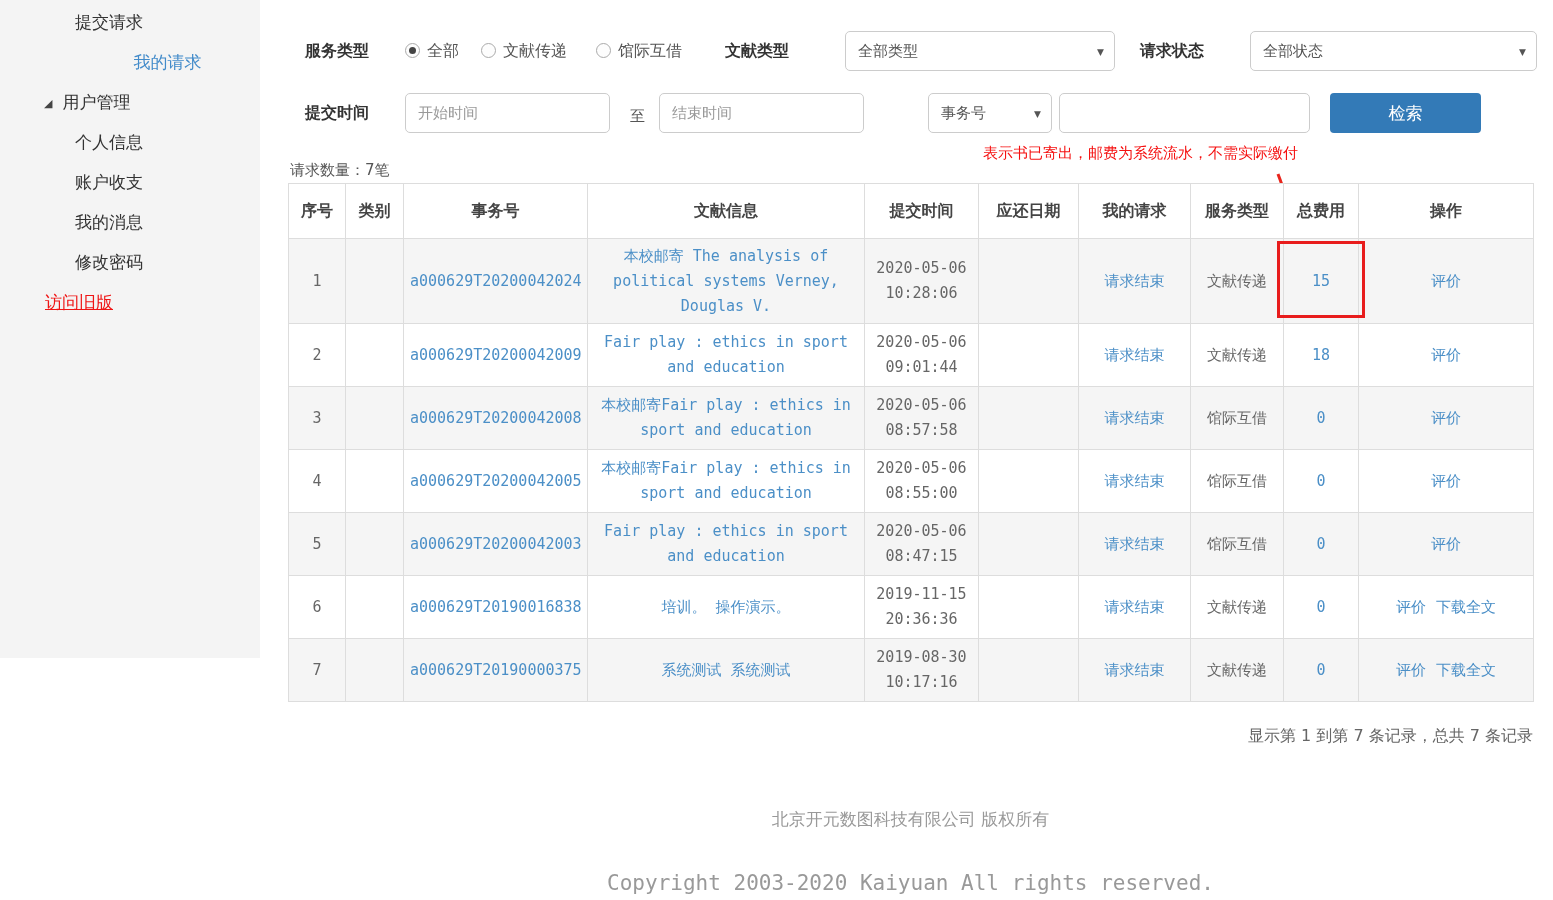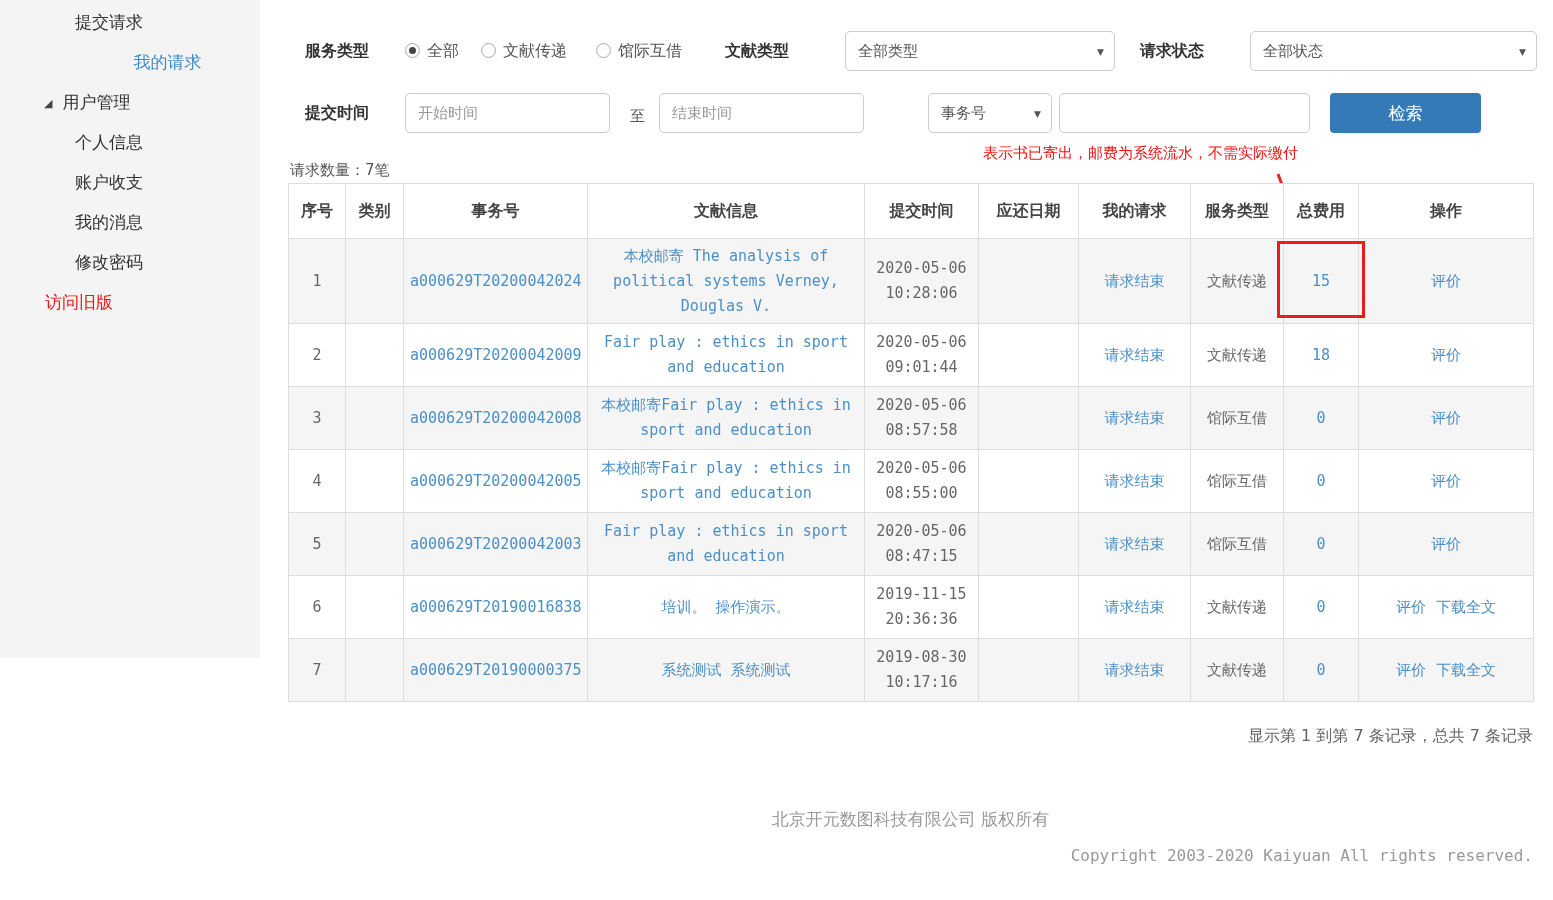--- a/index.html
+++ b/index.html
@@ -5,21 +5,21 @@
   * { margin:0; padding:0; box-sizing:border-box; }
   html,body { background:#fff; }
   body { font-family:"DejaVu Sans","Liberation Sans",sans-serif; color:#333; }
   .page { position:relative; width:1553px; height:900px; background:#fff; overflow:hidden; }
 
   
   .sidebar { position:absolute; left:0; top:0; width:260px; height:658px; background:#f4f4f4; padding-top:2px; }
   .side-item { height:40px; line-height:40px; font-size:17px; color:#333; cursor:pointer; white-space:nowrap; }
   .side-item.lv1 { padding-left:75px; }
   .side-item.group { padding-left:44px; }
-  .side-item.root { padding-left:45px; }
+  .side-item.root { padding-left:45px;text-decoration:underline; }
   .side-item.active { color:#428bca;text-align:center; }
   .side-item.danger { color:#ef1515; }
   .tree-arrow { display:inline-block; font-size:11px; color:#444; margin-right:10px; vertical-align:1px; }
 
   
   .flabel { position:absolute; height:40px; line-height:40px; font-size:16px; font-weight:bold; color:#333; }
   .radio-wrap { position:absolute; height:40px; line-height:40px; font-size:16px; color:#555; cursor:pointer; }
   .radio-dot { display:inline-block; width:15px; height:15px; border:1px solid #aaa; border-radius:50%; background:#fdfdfd; vertical-align:-2px; margin-right:7px; position:relative; }
   .radio-dot.on::after { content:""; position:absolute; left:3px; top:3px; width:7px; height:7px; border-radius:50%; background:#444; }
   .selbox { position:absolute; height:40px; line-height:38px; border:1px solid #ccc; border-radius:5px; background:#fff; font-size:15px; color:#555; padding:0 26px 0 12px; cursor:pointer;margin-left:15px; }
@@ -44,21 +44,21 @@
   .fee-txt { color:#4b8fc7; }
   .action-link { margin:0 5px; white-space:nowrap; }
 
   
   .arrow-svg { position:absolute; left:1266px; top:170px; }
   .red-box { position:absolute; left:1277px; top:241px; width:88px; height:77px; border:3px solid #e81c1c; }
 
   
   .pagination-info { position:absolute; left:288px; top:726px; width:1245px; text-align:right; font-size:16px; color:#666; }
   .footer-line1 { position:absolute; left:288px; top:808px; width:1245px; text-align:center; font-size:17px; color:#999; }
-  .footer-line2 { position:absolute; left:288px; top:846px; width:1245px; text-align:right; font-size:16px; color:#999; font-family:"DejaVu Sans Mono","DejaVu Sans",monospace; }
+  .footer-line2 { position:absolute; left:288px; top:871px; width:1245px; text-align:center; font-size:21px; color:#999; font-family:"DejaVu Sans Mono","DejaVu Sans",monospace; }
 </style>
 </head>
 <body>
 
 <div class="page">
 
   <div class="sidebar">
     <div class="side-item lv1"><span>提交请求</span></div>
     <div class="side-item lv1 active"><span>我的请求</span></div>
     <div class="side-item group"><span class="tree-arrow">◢</span><span>用户管理</span></div>

